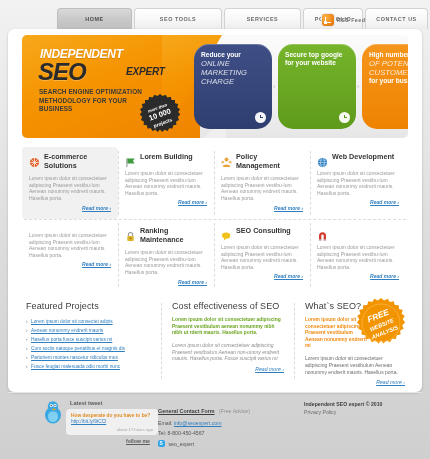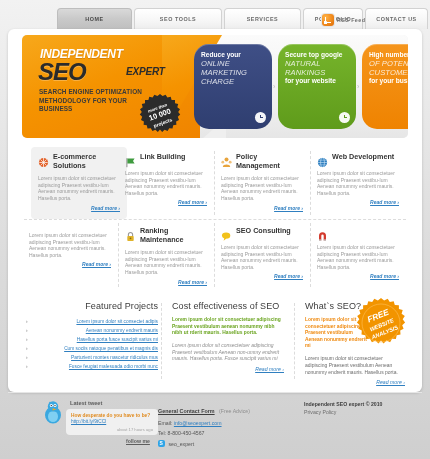--- a/index.html
+++ b/index.html
@@ -128,21 +128,21 @@
   .pbox.orange{left:340px;background:linear-gradient(180deg,#f5951c 0%,#ef8300 100%);}
   .pbox.blue .clock:after,.pbox.blue .clock:before{background:#2f3e70;}
   .pbox.green .clock:after,.pbox.green .clock:before{background:#5f9b1b;}
   .arrow{position:absolute;top:48px;font-size:7px;color:#bdbdbd;z-index:3;}
 
   
   .services{position:absolute;left:14px;top:118px;width:386px;height:147px;}
   .svc{
     position:absolute;width:96px;height:72px;box-sizing:border-box;padding:6px 7px 0 7px;
   }
-  .svc.hl{background:#f1f1f1;border-radius:4px;margin-left:9px;}
+  .svc.hl{background:#f1f1f1;border-radius:4px;}
   .svc .shead{display:flex;gap:4px;align-items:flex-start;}
   .svc .sicon{width:11px;height:11px;flex:0 0 11px;margin-top:1px;}
   .svc .stitle{font-size:7.2px;font-weight:bold;color:#343434;line-height:8.6px;}
   .svc .stext{margin-top:5px;font-size:5px;color:#9a9a9a;line-height:6.6px;}
   .svc .smore{
     margin-top:3px;text-align:right;font-size:5px;font-weight:bold;font-style:italic;
     color:#2f7fc0;text-decoration:underline;
   }
   .vsep{position:absolute;top:4px;width:0;height:64px;border-left:1px dashed #dcdcdc;}
   .hsep{position:absolute;left:2px;width:382px;height:0;border-top:1px dashed #dcdcdc;}
@@ -241,21 +241,20 @@
         <div class="pbox blue">
           <div class="l1">Reduce your</div>
           <div class="l2">ONLINE MARKETING CHARGE</div>
           <div class="l3"></div>
           <span class="clock"></span>
         </div>
         <div class="arrow" style="left:251px;">›</div>
 
         <div class="pbox green">
           <div class="l1">Secure top google</div>
-          <div class="l2">NATURAL RANKINGS</div>
           <div class="l3">for your website</div>
           <span class="clock"></span>
         </div>
         <div class="arrow" style="left:335px;">›</div>
 
         <div class="pbox orange">
           <div class="l1">High number</div>
           <div class="l2">OF POTENTIAL CUSTOMERS</div>
           <div class="l3">for your business</div>
 
@@ -287,21 +286,21 @@
       </div>
 
       <div class="svc" style="left:96px;top:0;">
         <div class="shead">
           <span class="sicon">
             <svg viewBox="0 0 11 11" width="11" height="11">
                 <rect x="1.4" y="1.2" width="1" height="9" fill="#8a8a8a"></rect>
                 <path d="M2.4 1.6 L9.6 1.6 L8 4 L9.6 6.4 L2.4 6.4 Z" fill="#3f9b3f"></path>
               </svg>
           </span>
-          <span class="stitle">Link Building</span>
+          <span class="stitle">Lorem Building</span>
         </div>
         <div class="stext">Lorem ipsum dolor sit consectetuer adipiscing Praesent vestibu-lum Aenean nonummy endrerit mauris. Hasellus porta.</div>
         <div class="smore">Read more ›</div>
       </div>
 
       <div class="svc" style="left:192px;top:0;">
         <div class="shead">
           <span class="sicon">
             <svg viewBox="0 0 11 11" width="11" height="11">
                 <circle cx="5.5" cy="2.6" r="2" fill="#e8a43c"></circle>
@@ -377,21 +376,21 @@
         </div>
         <div class="stext">Lorem ipsum dolor sit consectetuer adipiscing Praesent vestibu-lum Aenean nonummy endrerit mauris. Hasellus porta.</div>
         <div class="smore">Read more ›</div>
       </div>
     </div>
 
     <div class="bottom">
       <div class="vsep" style="left:139px;top:2px;height:76px;"></div>
       <div class="vsep" style="left:272px;top:2px;height:76px;"></div>
 
-      <div class="bcol" style="left:4px;width:132px;text-align:right;">
+      <div class="bcol" style="left:4px;width:132px;">
         <h3>Featured Projects</h3>
         <ul class="blist">
           <li>Lorem ipsum dolor sit consectet adipis</li>
           <li>Aenean nonummy endrerit mauris</li>
           <li>Hasellus porta fusce suscipit varius mi</li>
           <li>Cum sociis natoque penatibus et magnis dis</li>
           <li>Parturient montes nascetur ridiculus mus</li>
           <li>Fusce feugiat malesuada odio morbi nunc</li>
         </ul>
       </div>

